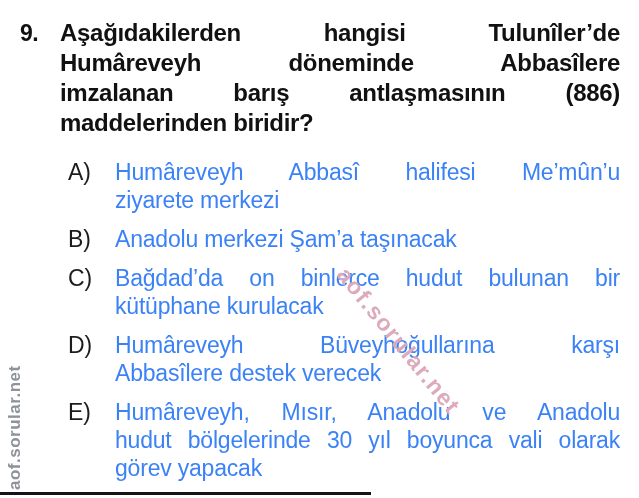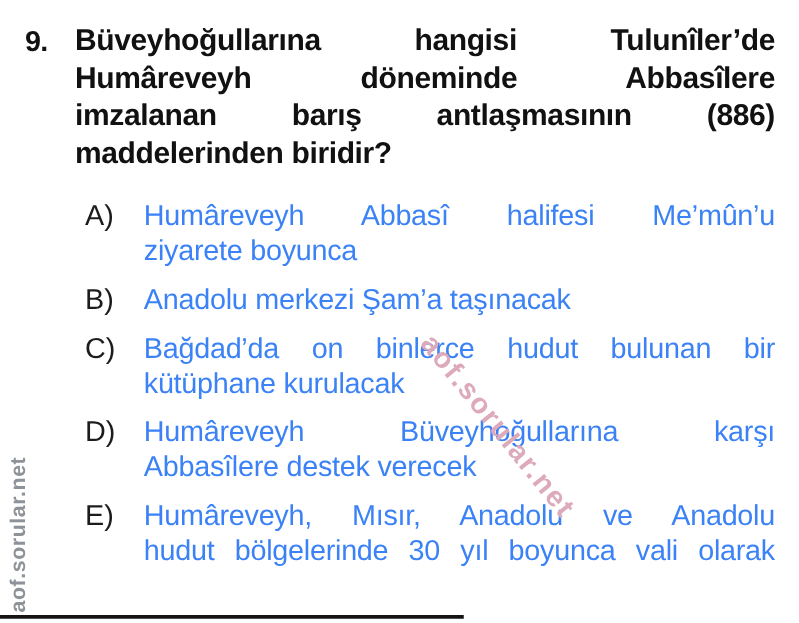--- a/index.html
+++ b/index.html
@@ -111,34 +111,34 @@
   }
 </style>
 </head>
 <body>
 
 <div id="page">
 
   <div class="question-row">
     <div class="q-num">9.</div>
     <div class="q-body">
-      <div class="line jl">Büveyhoğullarına hangisi Tulunîler’de</div>
+      <div class="line jl">Aşağıdakilerden hangisi Tulunîler’de</div>
       <div class="line jl">Humâreveyh döneminde Abbasîlere</div>
       <div class="line jl">imzalanan barış antlaşmasının (886)</div>
       <div class="line">maddelerinden biridir?</div>
     </div>
   </div>
 
   <div class="options">
 
     <div class="option">
       <div class="opt-letter">A)</div>
       <div class="opt-text">
         <div class="line jl">Humâreveyh Abbasî halifesi Me’mûn’u</div>
-        <div class="line">ziyarete boyunca</div>
+        <div class="line">ziyarete merkezi</div>
       </div>
     </div>
 
     <div class="option">
       <div class="opt-letter">B)</div>
       <div class="opt-text">
         <div class="line">Anadolu merkezi Şam’a taşınacak</div>
       </div>
     </div>
 
@@ -156,20 +156,21 @@
         <div class="line jl">Humâreveyh Büveyhoğullarına karşı</div>
         <div class="line">Abbasîlere destek verecek</div>
       </div>
     </div>
 
     <div class="option">
       <div class="opt-letter">E)</div>
       <div class="opt-text">
         <div class="line jl">Humâreveyh, Mısır, Anadolu ve Anadolu</div>
         <div class="line jl">hudut bölgelerinde 30 yıl boyunca vali olarak</div>
+        <div class="line">görev yapacak</div>
       </div>
     </div>
 
   </div>
 
   <div class="wm-diag">aof.sorular.net</div>
   <div class="wm-left">aof.sorular.net</div>
 
   <div class="bottom-rule"></div>
 

